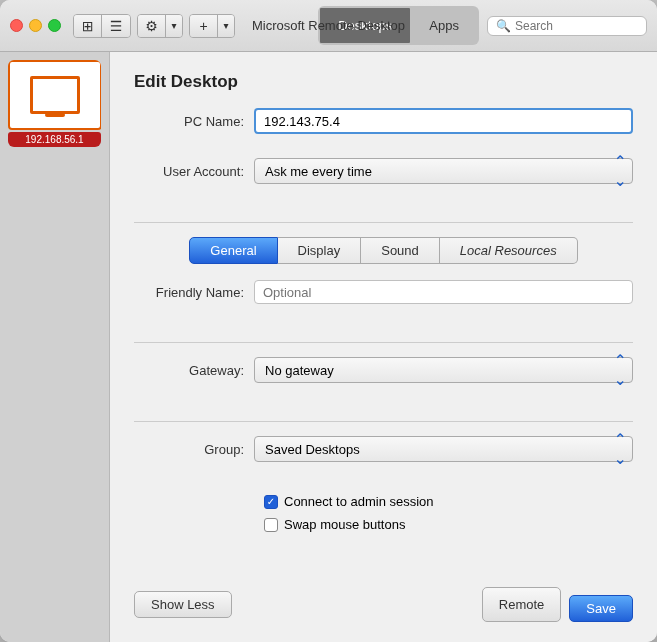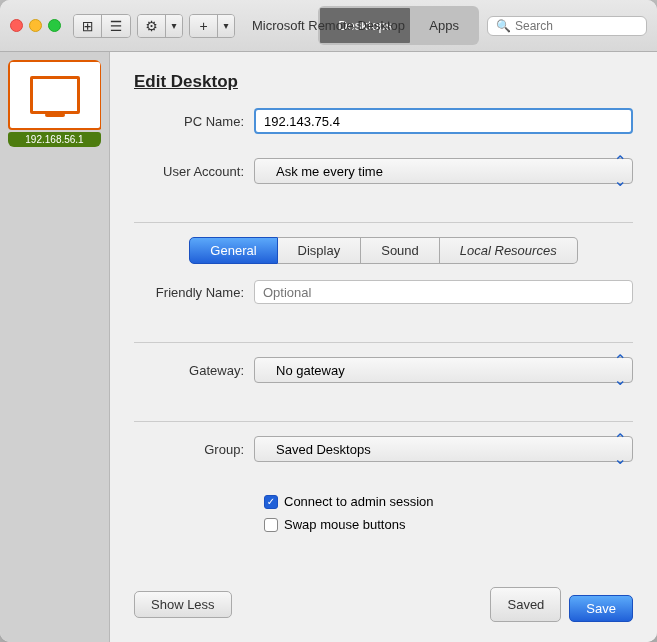--- a/index.html
+++ b/index.html
@@ -208,41 +208,40 @@
       width: 20px;
       height: 4px;
       background: #e05a00;
       border-radius: 2px;
     }
 
     .sidebar-label {
       text-align: center;
       font-size: 10px;
       color: white;
-      background: #4d7c0f;
+      background: #b91c1c;
       padding: 2px 4px;
       margin-top: 2px;
       border-radius: 3px;
     }
 
     
     .edit-panel {
       flex: 1;
       background: #f0f0f0;
       padding: 20px 24px;
       display: flex;
       flex-direction: column;
     }
 
     .edit-title {
       font-size: 17px;
       font-weight: 600;
       color: #222;
       margin-bottom: 16px;
-      text-decoration: underline;
     }
 
     .form-row {
       display: flex;
       align-items: center;
       margin-bottom: 24px;
     }
 
     .form-label {
       text-align: right;
@@ -267,21 +266,21 @@
     .form-select-wrapper {
       position: relative;
       flex: 1;
     }
 
     .form-select {
       width: 100%;
       height: 26px;
       border: 1px solid #aaa;
       border-radius: 4px;
-      padding: 2px 24px 2px 21px;
+      padding: 2px 24px 2px 10px;
       font-size: 13px;
       appearance: none;
       background: linear-gradient(to bottom, #f8f8f8, #e8e8e8);
       cursor: pointer;
       outline: none;
     }
 
     .select-arrow {
       position: absolute;
       right: 6px;
@@ -530,20 +529,20 @@
         </label>
         <label class="checkbox-row">
           <div class="checkbox"></div>
           <span>Swap mouse buttons</span>
         </label>
       </div>
 
       <div class="bottom-bar">
         <button class="btn">Show Less</button>
         <div class="btn-group-right">
-          <button class="btn">Saved</button>
+          <button class="btn">Remote</button>
           <button class="btn btn-primary">Save</button>
         </div>
       </div>
     </div>
 
   </div>
 </div>
 
 </body></html>

